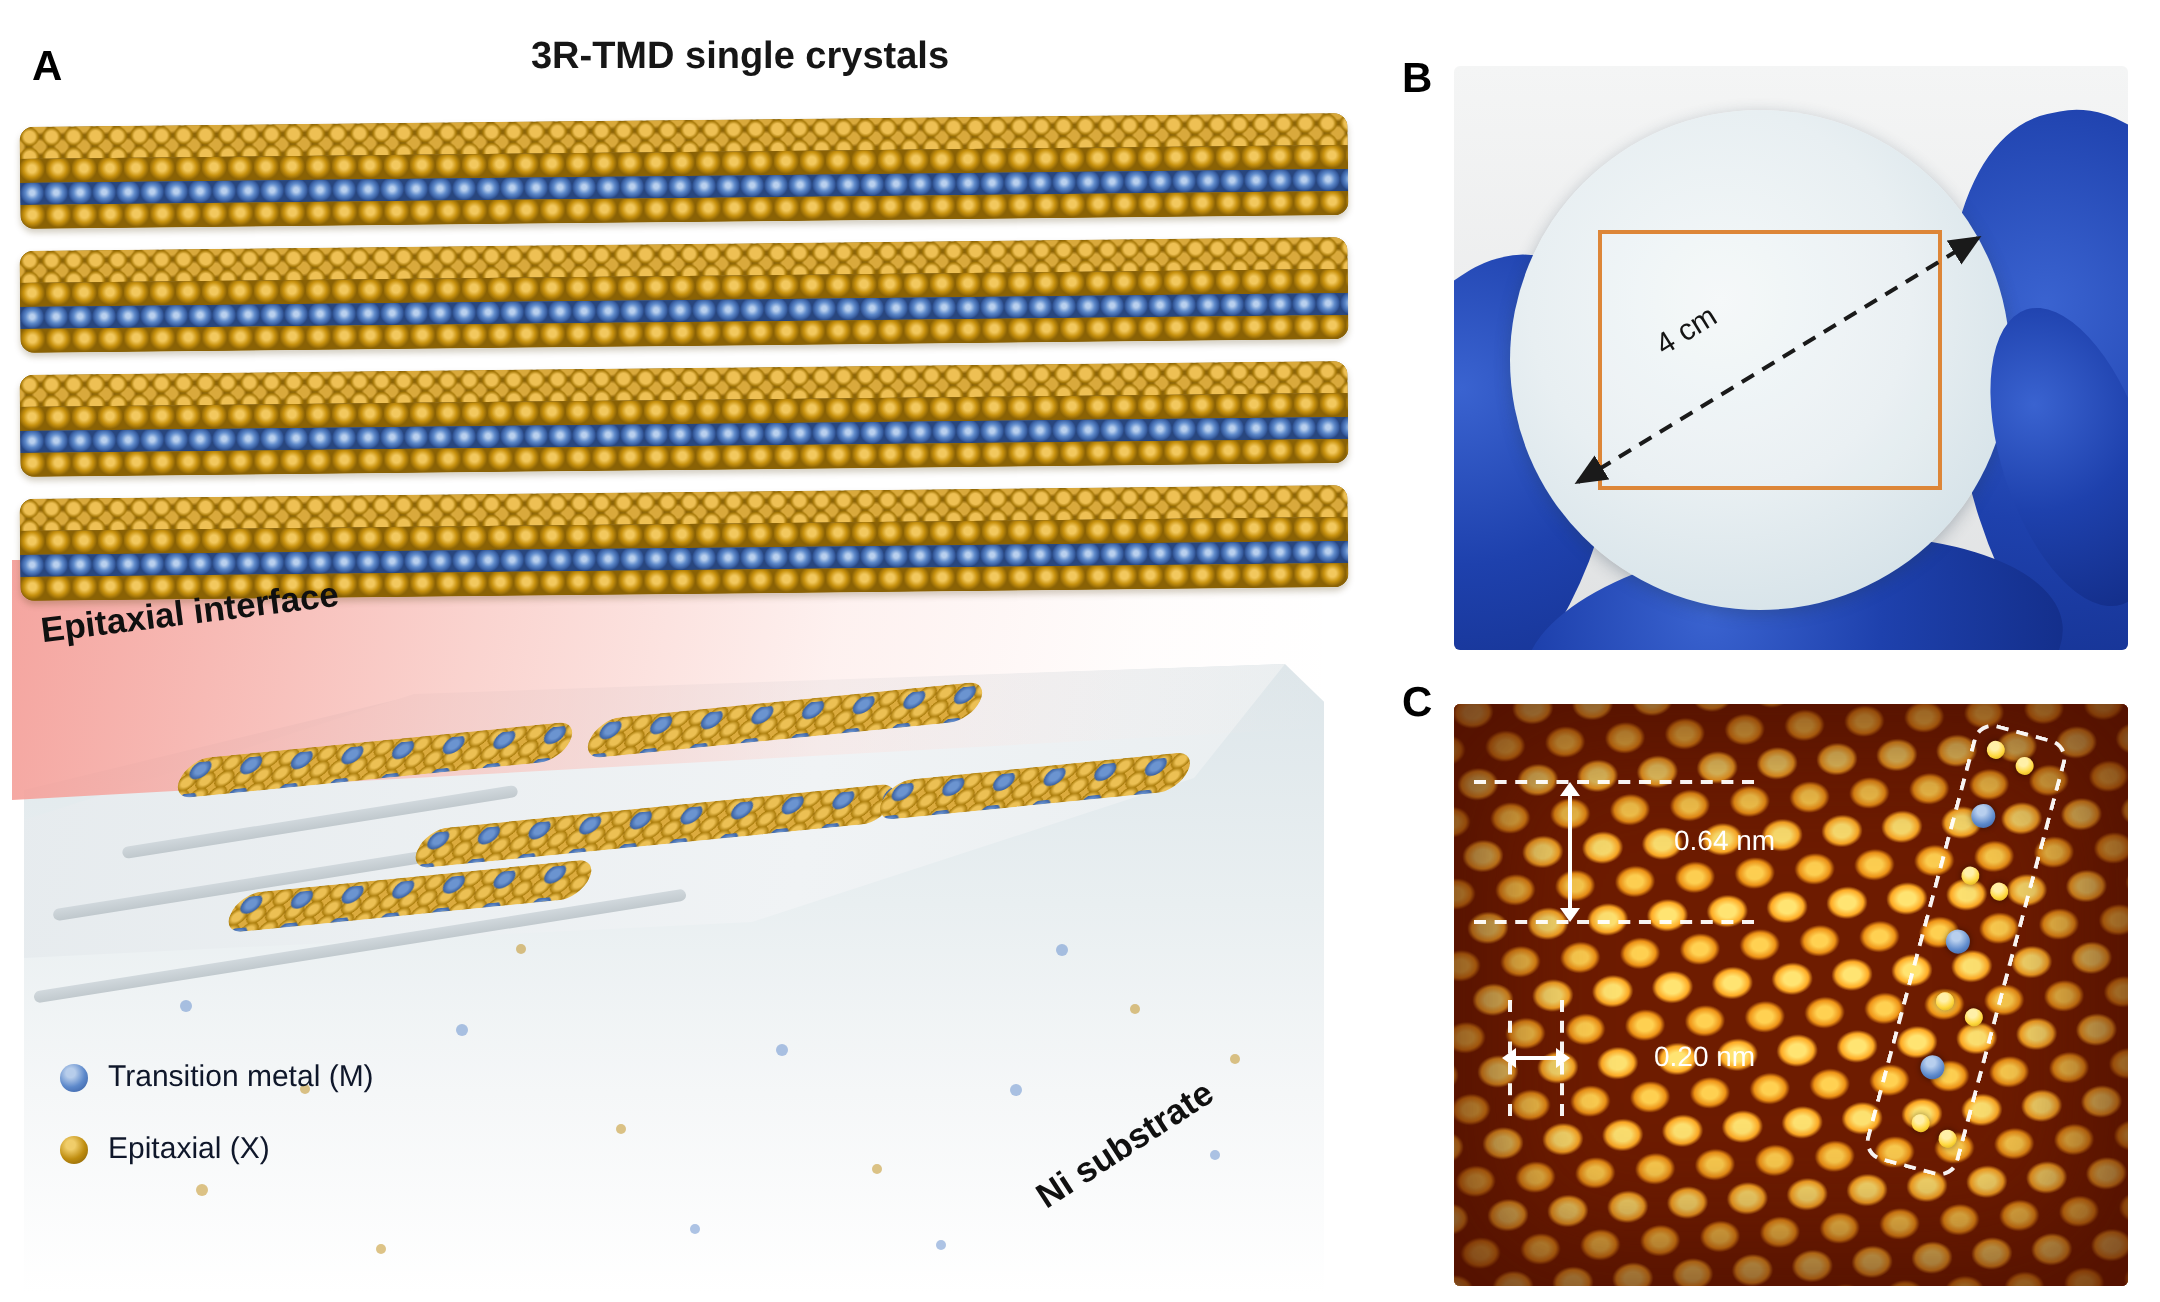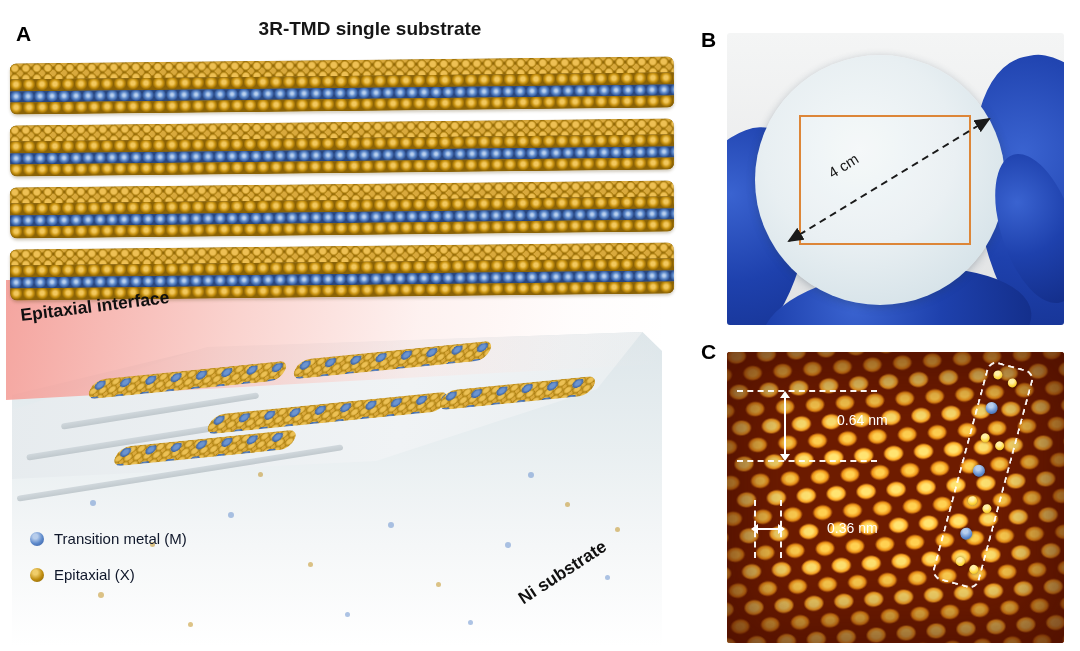--- a/index.html
+++ b/index.html
@@ -101,21 +101,21 @@
   #unit-cell{position:absolute;left:232px;top:10px;width:44px;height:222px;border:2px dashed rgba(255,255,255,.95);
     border-radius:10px;transform:rotate(15deg);}
   .atom{position:absolute;border-radius:50%;}
   .atom-m{width:12px;height:12px;background:radial-gradient(circle at 38% 32%,#b8cfee 0 20%,#5d89cb 60%,#2f5496 100%);box-shadow:0 0 3px rgba(0,0,0,.45);}
   .atom-x{width:9px;height:9px;background:radial-gradient(circle at 38% 32%,#fff0a8 0 25%,#ffd83f 60%,#caa20a 100%);box-shadow:0 0 3px rgba(0,0,0,.45);}
 </style>
 </head>
 <body>
 
 <span class="panel-label" style="left:16px;top:22px">A</span>
-<div id="figure-title">3R-TMD single substrate</div>
+<div id="figure-title">3R-TMD single crystals</div>
 
 <div id="substrate"></div>
 <div id="substrate-topface"></div>
 
 <span class="speck" style="left:90px;top:500px;width:6px;height:6px;background:#5d89cb"></span>
 <span class="speck" style="left:150px;top:542px;width:5px;height:5px;background:#bd8a10"></span>
 <span class="speck" style="left:228px;top:512px;width:6px;height:6px;background:#5d89cb"></span>
 <span class="speck" style="left:308px;top:562px;width:5px;height:5px;background:#bd8a10"></span>
 <span class="speck" style="left:98px;top:592px;width:6px;height:6px;background:#bd8a10"></span>
 <span class="speck" style="left:388px;top:522px;width:6px;height:6px;background:#5d89cb"></span>
@@ -204,21 +204,21 @@
   <div id="vignette"></div>
 
   <div class="dash-h" id="layer-line-top"></div>
   <div class="dash-h" id="layer-line-bottom"></div>
   <div class="v-arrow" id="interlayer-arrow"></div>
   <span class="c-label" id="c-spacing-v">0.64 nm</span>
 
   <div class="dash-v" id="spacing-mark-left"></div>
   <div class="dash-v" id="spacing-mark-right"></div>
   <div class="h-arrow" id="atomic-arrow"></div>
-  <span class="c-label" id="c-spacing-h">0.36 nm</span>
+  <span class="c-label" id="c-spacing-h">0.20 nm</span>
 
   <div id="unit-cell">
     <span class="atom atom-x" style="left:6px;top:6px"></span>
     <span class="atom atom-x" style="left:22px;top:10px"></span>
     <span class="atom atom-m" style="left:7px;top:38px"></span>
     <span class="atom atom-x" style="left:10px;top:70px"></span>
     <span class="atom atom-x" style="left:26px;top:74px"></span>
     <span class="atom atom-m" style="left:11px;top:102px"></span>
     <span class="atom atom-x" style="left:14px;top:134px"></span>
     <span class="atom atom-x" style="left:30px;top:138px"></span>

